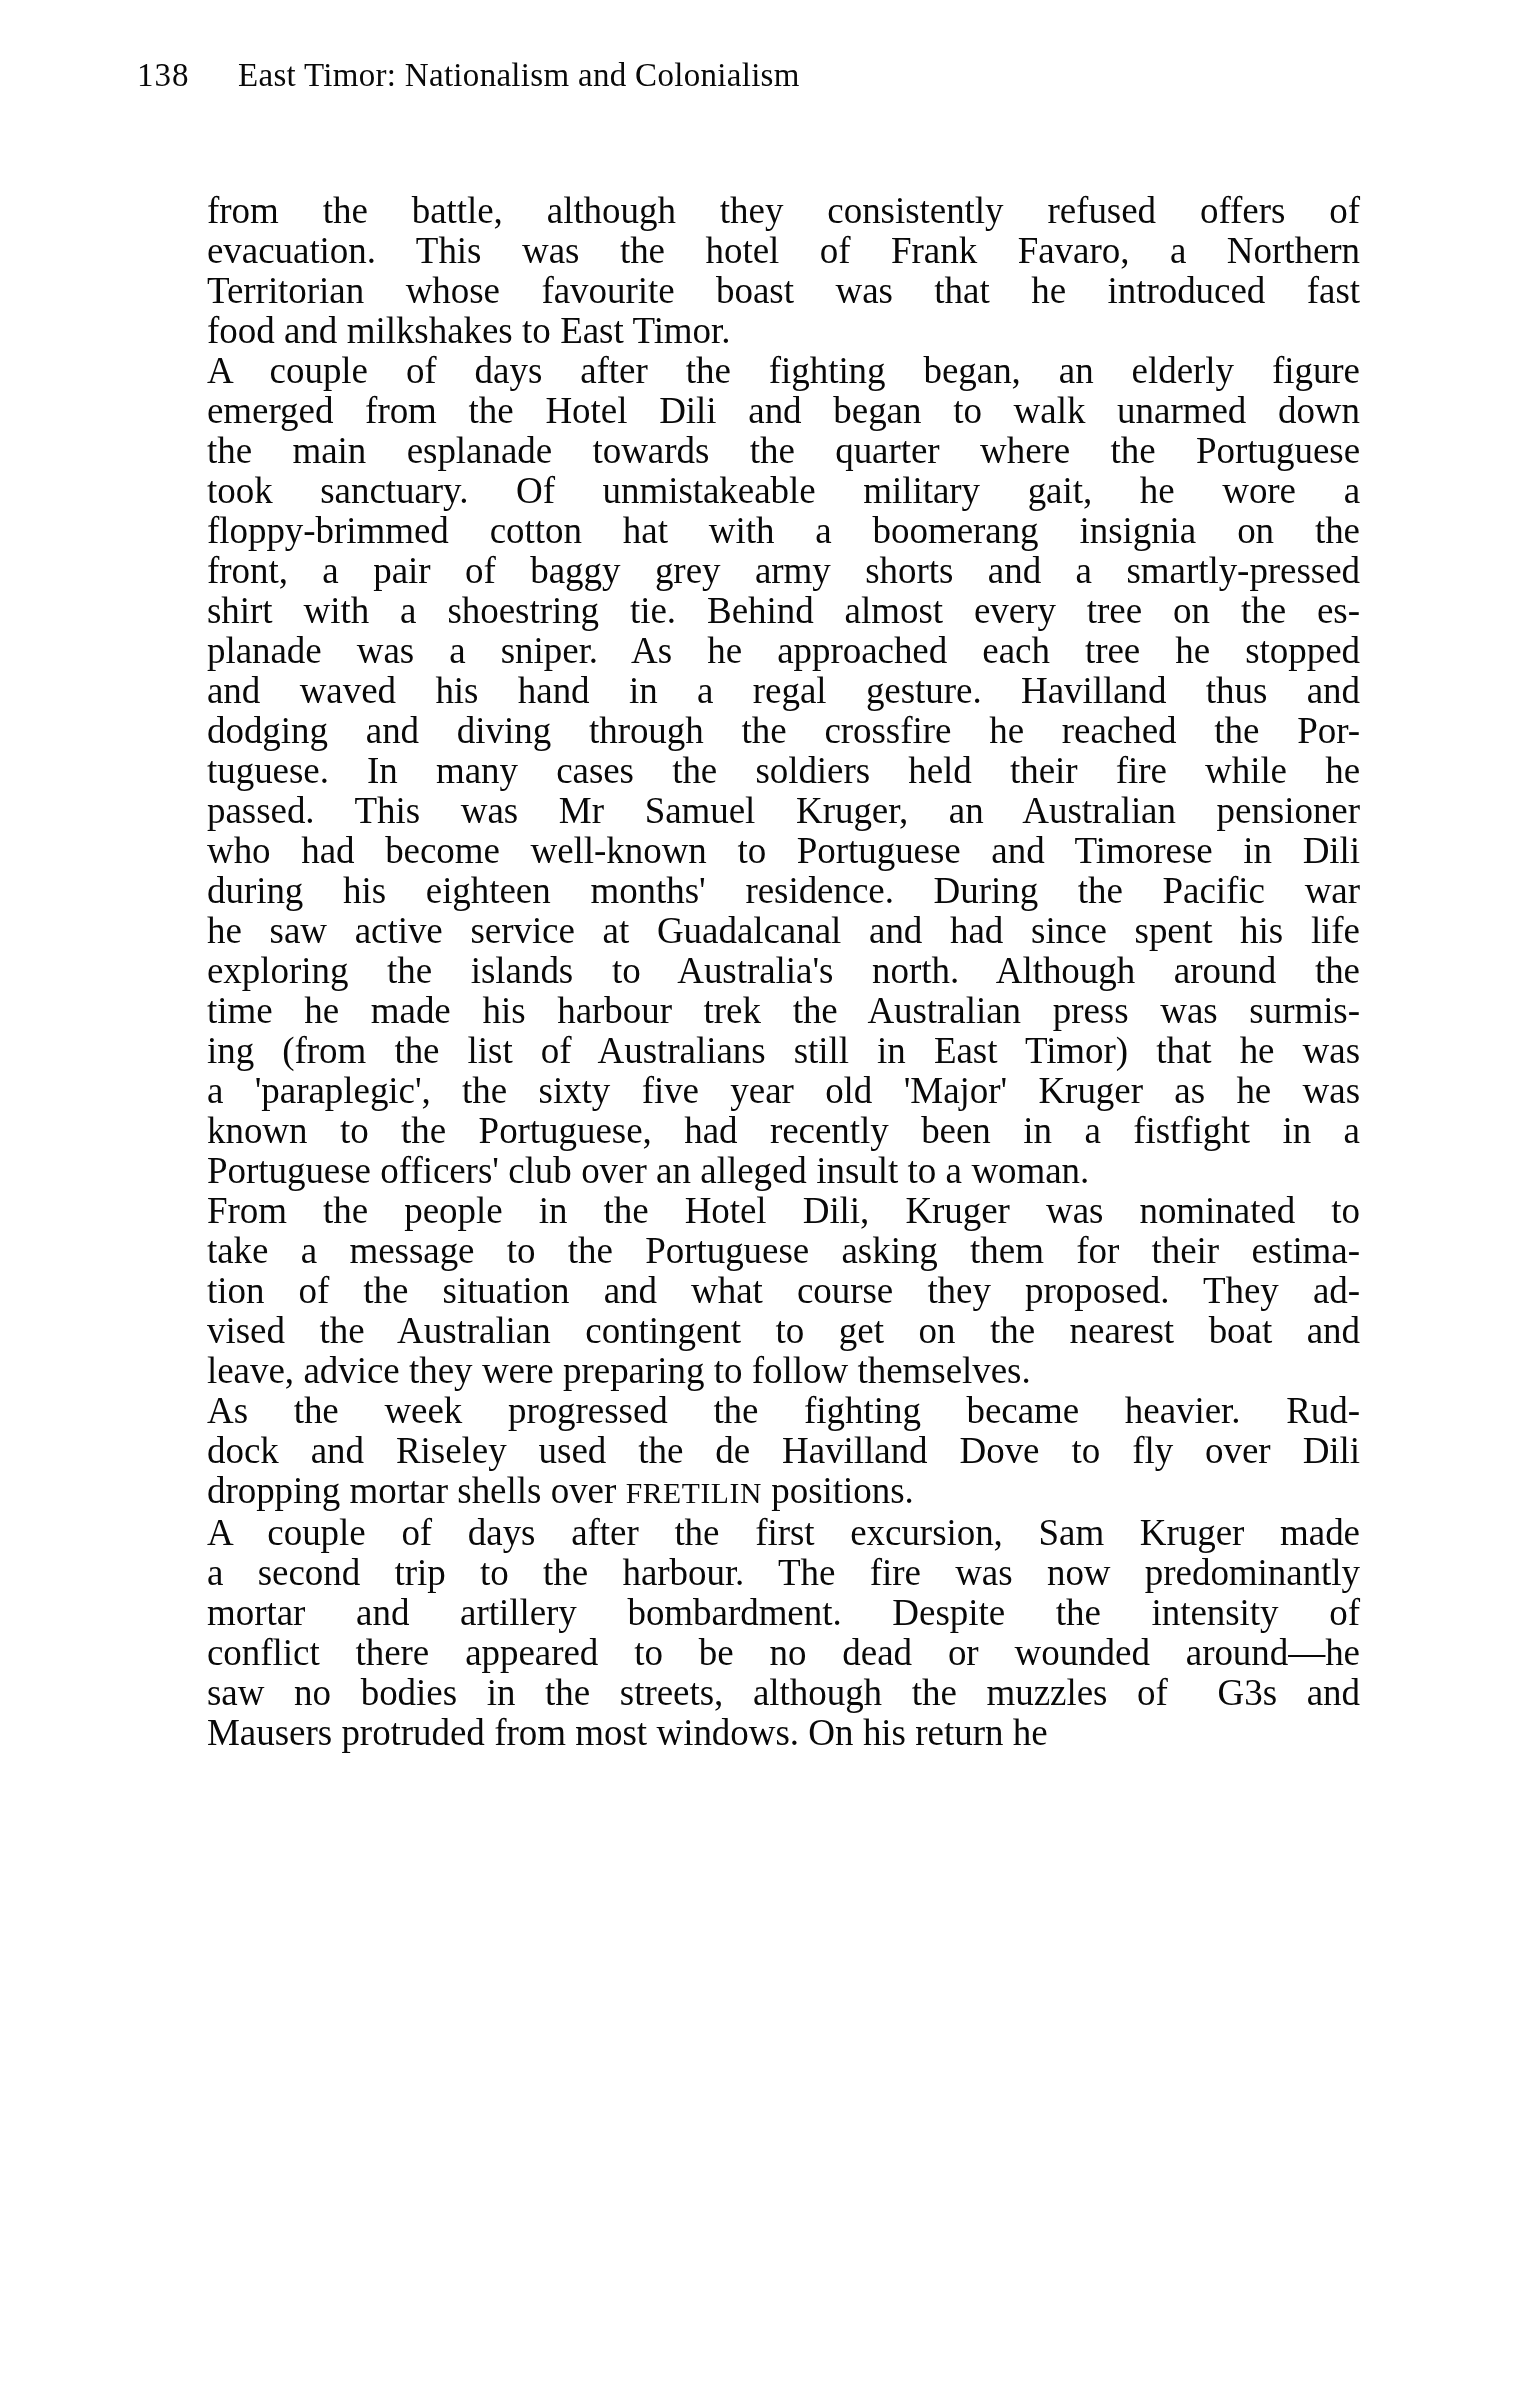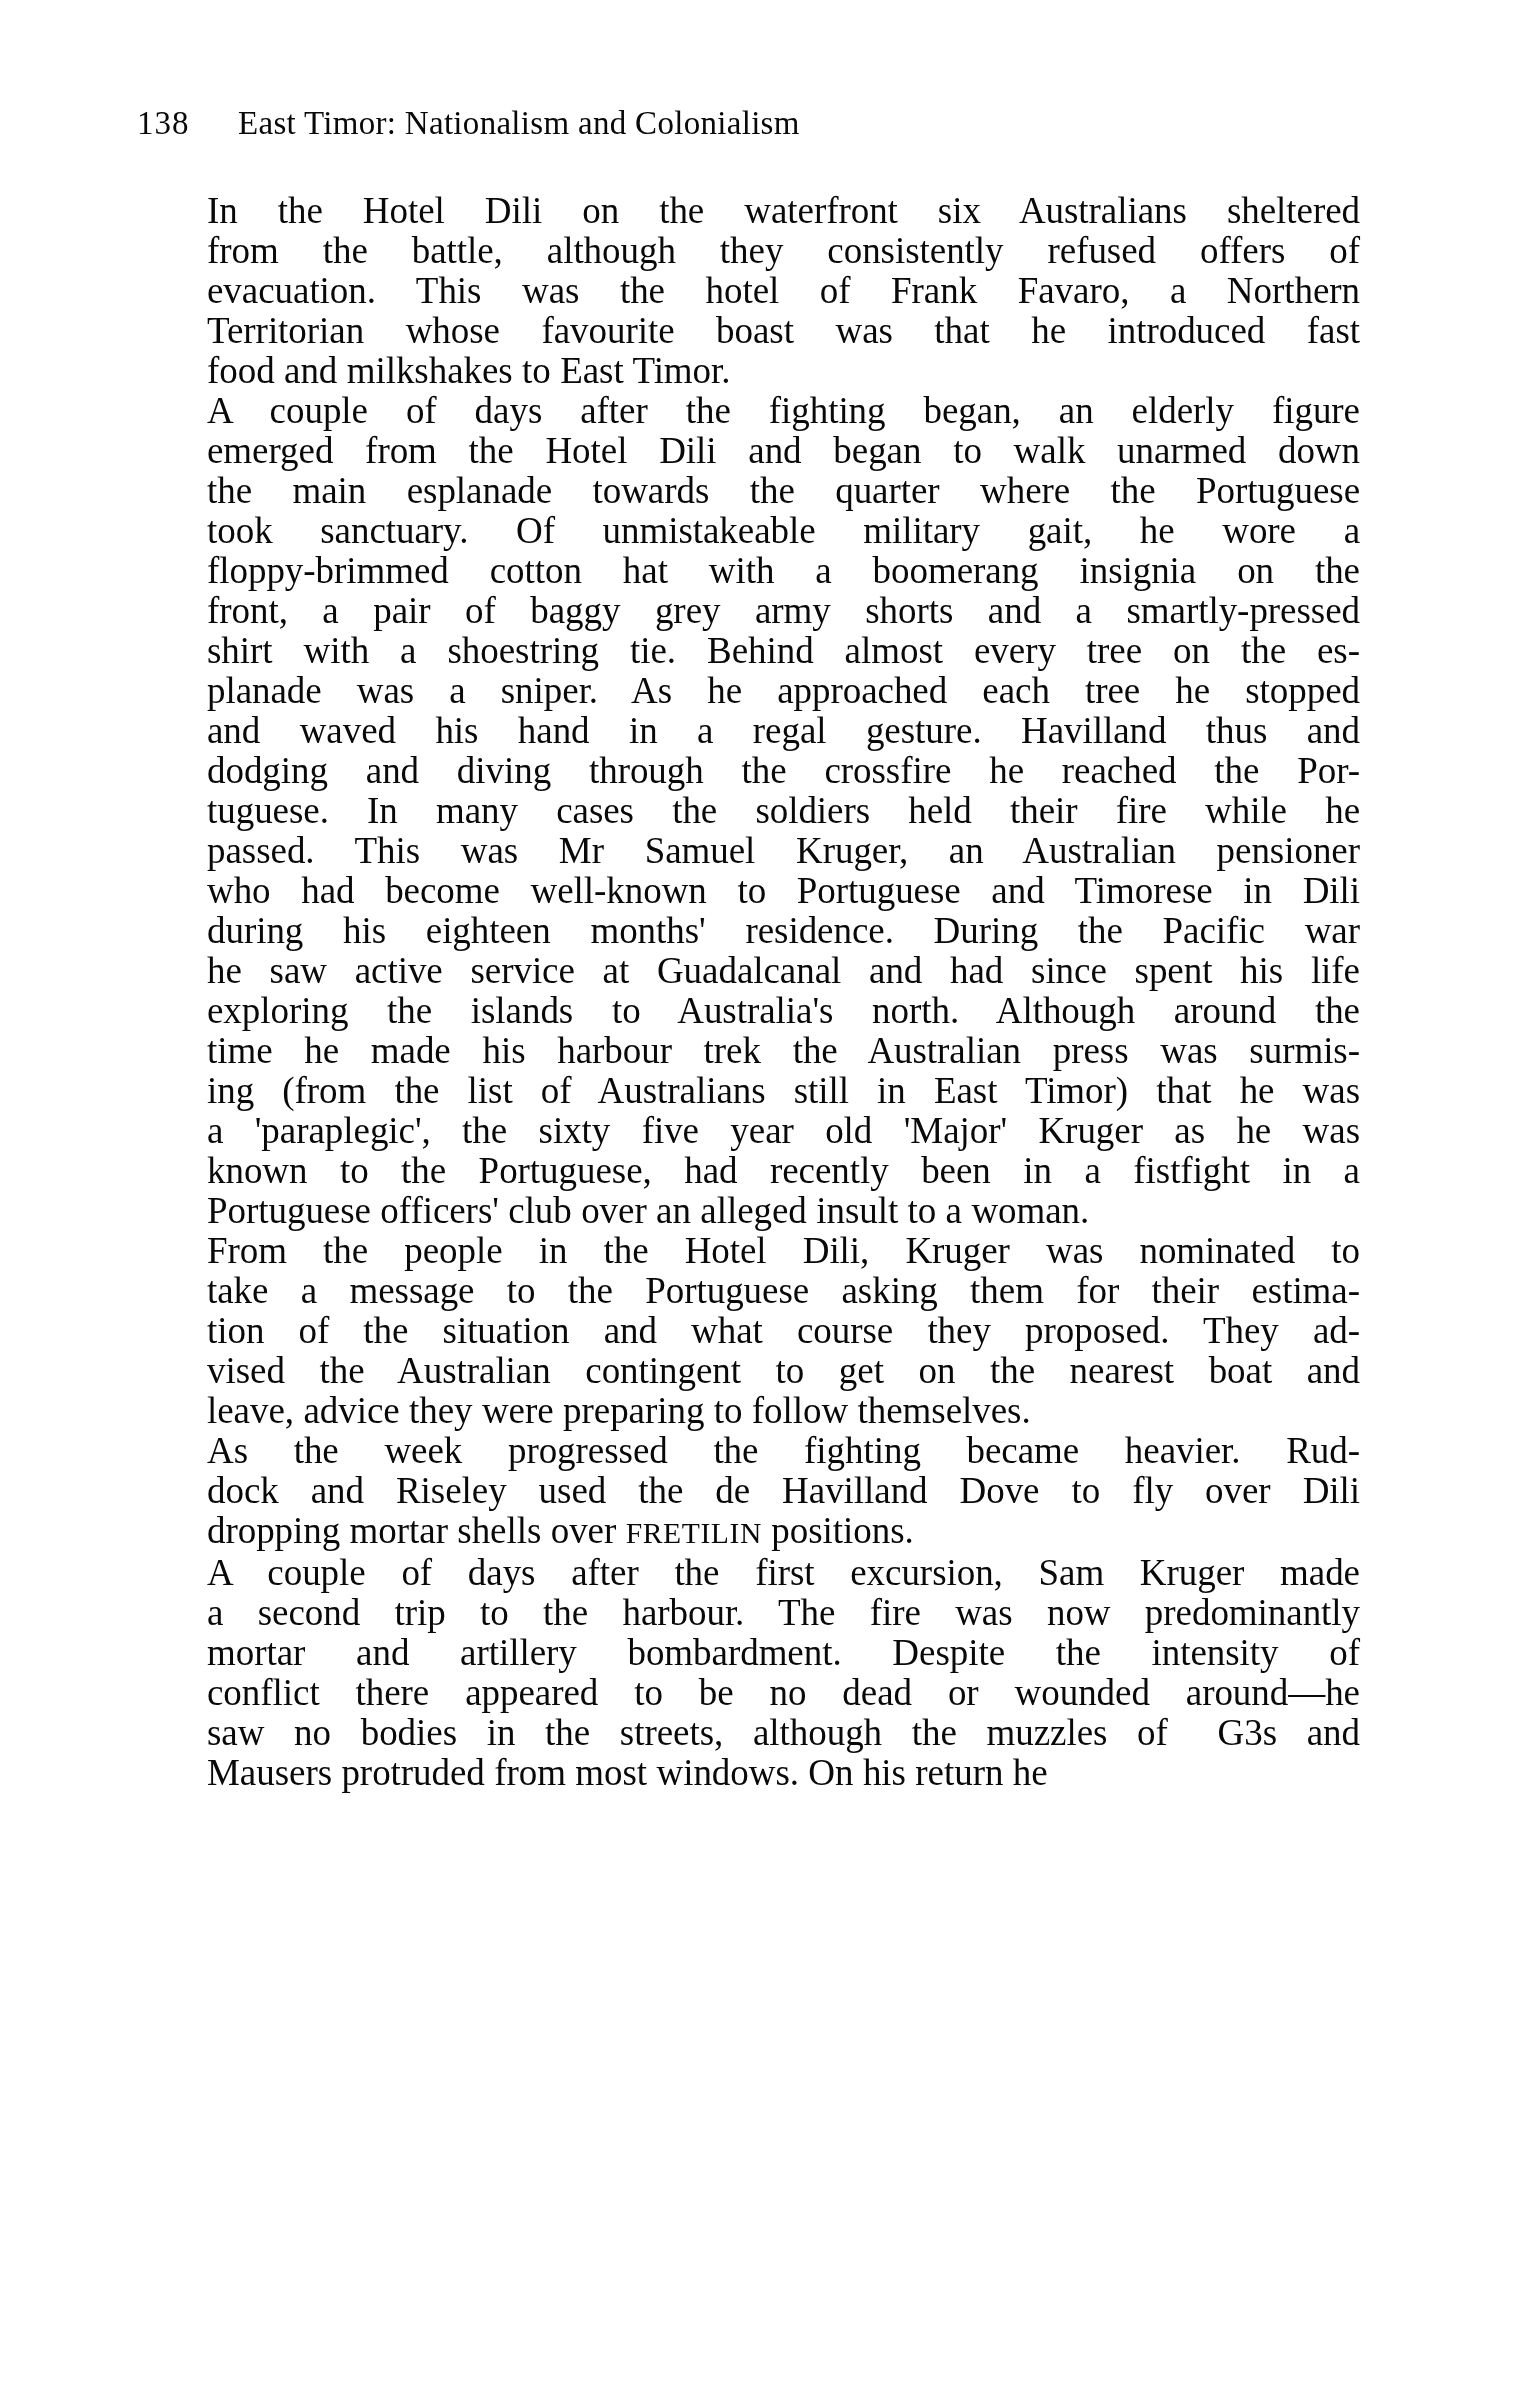--- a/index.html
+++ b/index.html
@@ -30,21 +30,20 @@
     position: absolute;
     left: 137px;
     top: 55px;
     width: 1219px;
     height: 47px;
     display: flex;
     align-items: baseline;
     font-size: 33px;
     line-height: 41px;
     letter-spacing: 0.2px;
-    margin-top: 48px;
   }
   .folio {
     display: inline-block;
     width: 101px;
     font-size: 33px;
     font-variant-numeric: oldstyle-nums;
     letter-spacing: 1px;
   }
   .head-title {
     display: inline-block;
@@ -108,21 +107,20 @@
 <div class="page">
 
   <div class="running-head">
     <span class="folio">138</span>
     <span class="head-title">East Timor: Nationalism and Colonialism</span>
   </div>
 
   <div class="textblock">
 
     <p>
-      <span class="ln indent">In the Hotel Dili on the waterfront six Australians sheltered</span>
       <span class="ln">from the battle, although they consistently refused offers of</span>
       <span class="ln">evacuation. This was the hotel of Frank Favaro, a Northern</span>
       <span class="ln">Territorian whose favourite boast was that he introduced fast</span>
       <span class="ln flush">food and milkshakes to East Timor.</span>
     </p>
 
     <p>
       <span class="ln indent">A couple of days after the fighting began, an elderly figure</span>
       <span class="ln">emerged from the Hotel Dili and began to walk unarmed down</span>
       <span class="ln">the main esplanade towards the quarter where the Portuguese</span>

